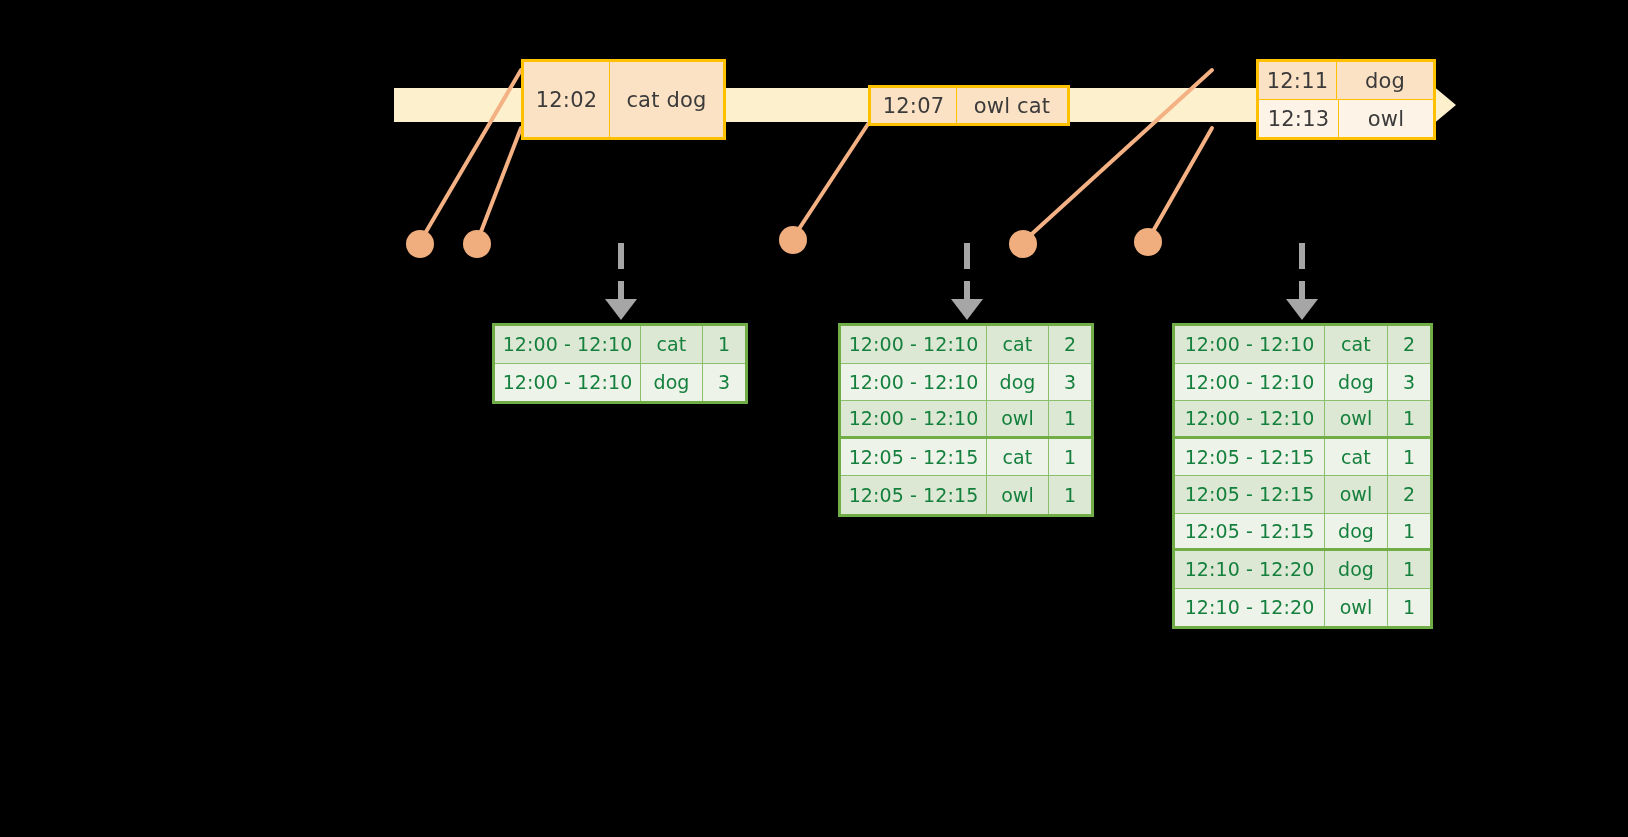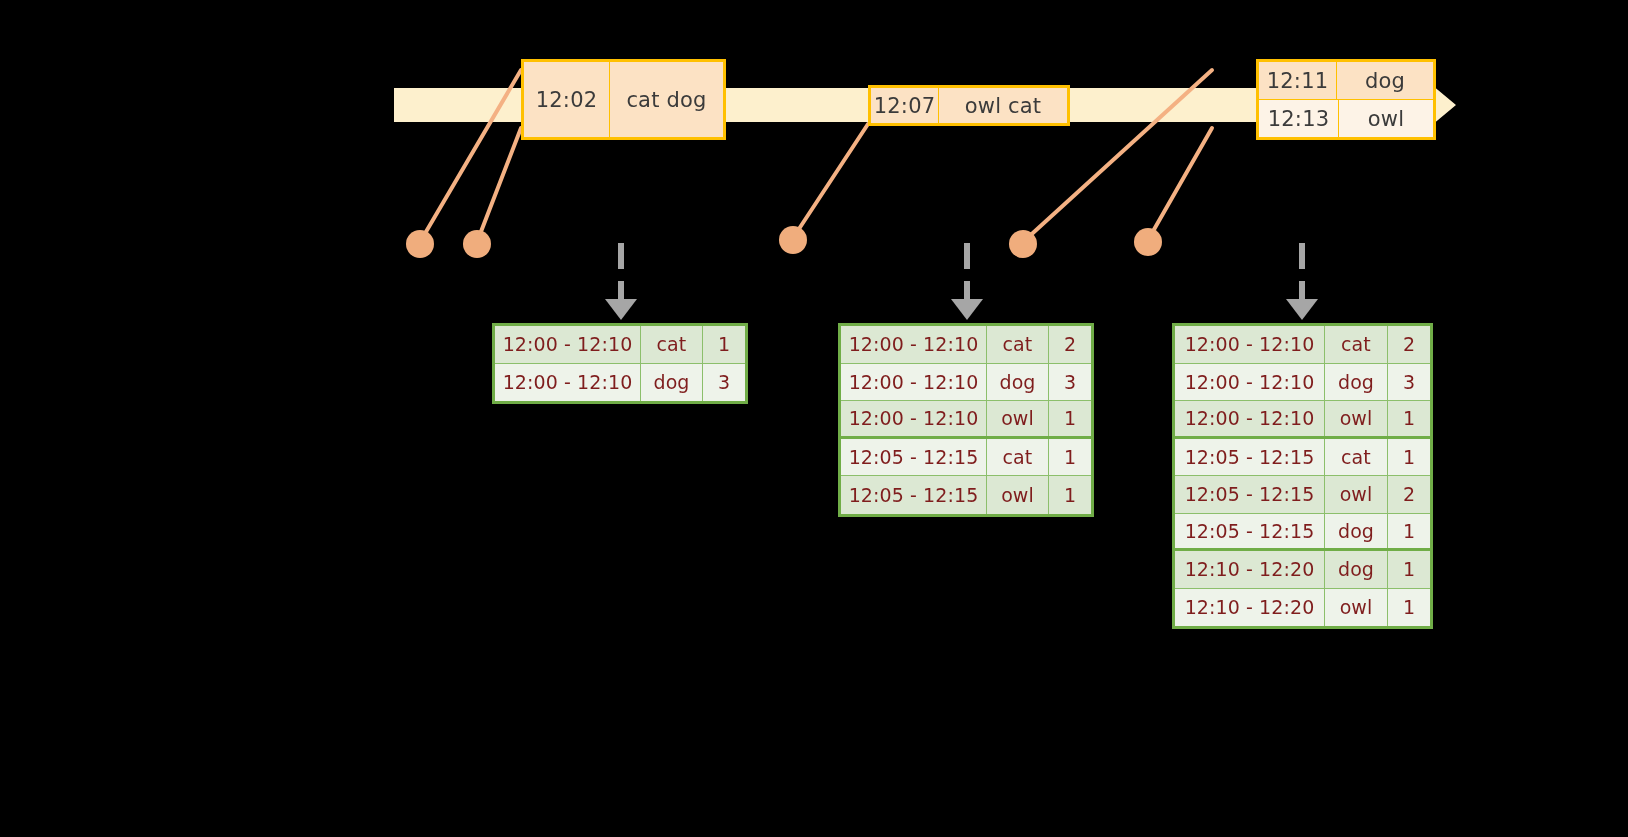--- a/index.html
+++ b/index.html
@@ -78,21 +78,21 @@
     border-bottom: 3px solid #70ad47;
   }
   .result-row.thin-sep {
     border-bottom: 1.5px solid #8cbf6b;
   }
   .result-cell {
     display: flex;
     align-items: center;
     justify-content: center;
     font-size: 19px;
-    color: #7f1d1d;
+    color: #15803d;
     box-sizing: border-box;
     border-right: 1.5px solid #8cbf6b;
     letter-spacing: .1px;
   }
   .result-cell:last-child { border-right: none; }
   .result-cell.window { width: 146px; }
   .result-cell.key    { width: 62px;  }
   .result-cell.count  { width: 42px;  }
 
   .result-table.t3 .result-cell.window { width: 150px; }
@@ -140,21 +140,21 @@
 
   <div class="event-box" style="left:521px; top:59px; width:205px; height:81px;">
     <div class="event-row shade-a">
       <div class="event-cell time" style="width:86px">12:02</div>
       <div class="event-cell words" style="flex:1">cat dog</div>
     </div>
   </div>
 
   <div class="event-box" style="left:868px; top:85px; width:202px; height:41px;">
     <div class="event-row shade-a">
-      <div class="event-cell time" style="width:68px">12:07</div>
+      <div class="event-cell time" style="width:86px">12:07</div>
       <div class="event-cell words" style="flex:1">owl cat</div>
     </div>
   </div>
 
   <div class="event-box" style="left:1256px; top:59px; width:180px; height:81px;">
     <div class="event-row shade-a">
       <div class="event-cell time" style="width:78px">12:11</div>
       <div class="event-cell words" style="flex:1">dog</div>
     </div>
     <div class="event-row shade-b">

